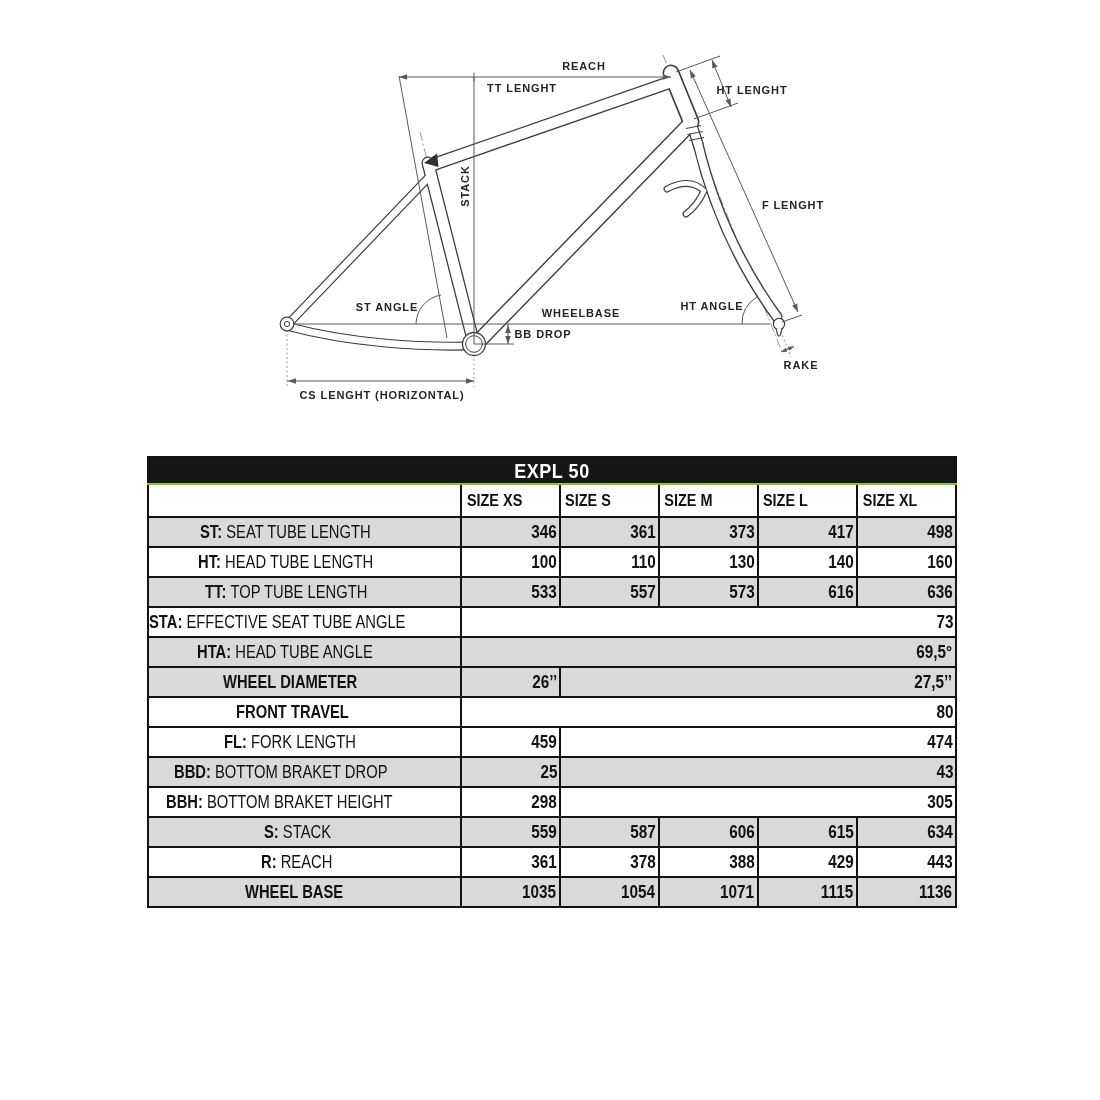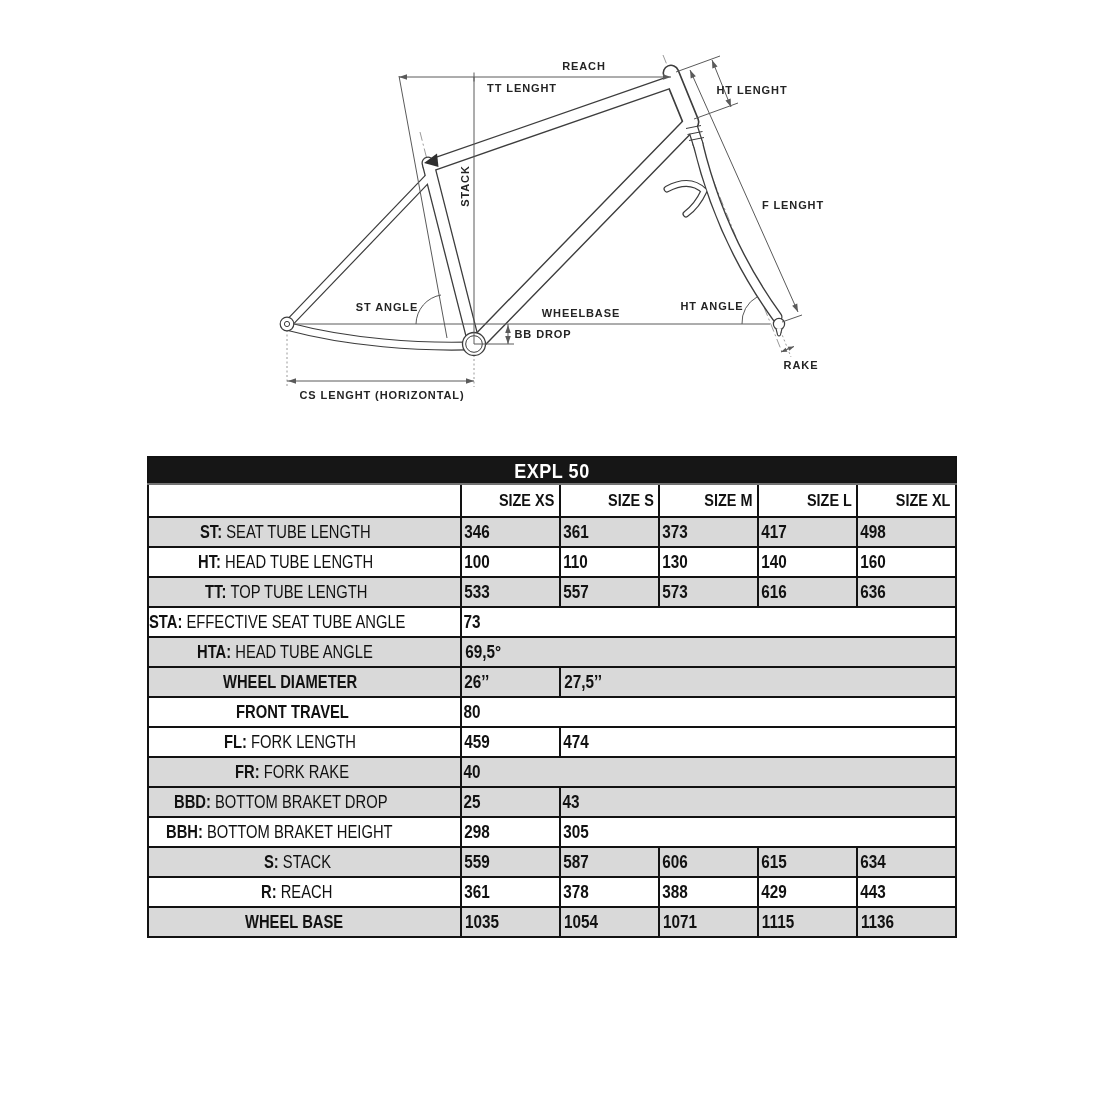--- a/index.html
+++ b/index.html
@@ -3,32 +3,32 @@
 <meta charset="utf-8">
 <style>
   html,body{margin:0;padding:0;background:#fff;}
   #page{position:relative;width:1100px;height:1100px;background:#fff;overflow:hidden;
         font-family:"Liberation Sans",sans-serif;text-decoration:underline;}
   #diagram{position:absolute;left:0;top:0;}
   #spec-table{position:absolute;left:147px;top:456px;width:808px;
               border-collapse:collapse;table-layout:fixed;}
   #spec-table td{border:2px solid var(--table-border,#121212);padding:0;vertical-align:middle;
                  background:#fff;line-height:1;}
-  #spec-table tr.title-row td{background:var(--table-header-bg,#161616);height:25px;text-align:center;border-bottom:2px solid #737373;}
+  #spec-table tr.title-row td{background:var(--table-header-bg,#161616);height:25px;text-align:center;border-bottom:2px solid #84cc16;}
   .titlewrap{display:inline-block;transform:scaleX(.9);font-size:20px;font-weight:700;
              letter-spacing:.6px;color:var(--table-header-text,#fff);}
-  #spec-table tr.sizes-row td{height:31px;text-align:right;}
+  #spec-table tr.sizes-row td{height:31px;text-align:left;}
   #spec-table tr.data-row td{height:28px;}
   #spec-table tr.shaded td{background:var(--table-shaded-row,#d9d9d9);}
   td.lbl{padding-left:8px;text-align:center;}
   .lblwrap{display:inline-block;transform:scaleX(.82);transform-origin:0 50%;
            white-space:nowrap;font-size:18px;font-weight:400;color:#111;}
   .lblwrap b{font-weight:700;}
   .lblwrap.allbold{font-weight:700;}
-  td.val{text-align:left;}
+  td.val{text-align:right;}
   .vwrap{display:inline-block;transform:scaleX(.85);font-size:18px;font-weight:700;
          white-space:nowrap;color:#111;}
   tr.sizes-row .vwrap{font-size:17px;}
   td.span4{padding-right:100px;}
   text.dlabel{font-family:"Liberation Sans",sans-serif;font-weight:700;font-size:11px;
               letter-spacing:.9px;fill:#242424;text-anchor:middle;}
 </style>
 </head>
 <body>
 
@@ -190,24 +190,20 @@
         <tr class="data-row">
           <td class="lbl"><span class="lblwrap allbold">FRONT TRAVEL</span></td>
           <td class="val" colspan="5"><span class="vwrap">80</span></td>
         </tr>
         <tr class="data-row">
           <td class="lbl"><span class="lblwrap"><b>FL: </b>FORK LENGTH</span></td>
           <td class="val"><span class="vwrap">459</span></td>
           <td class="val span4" colspan="4"><span class="vwrap">474</span></td>
         </tr>
         <tr class="data-row shaded">
-          <td class="lbl"><span class="lblwrap"><b>FR: </b>FORK RAKE</span></td>
-          <td class="val" colspan="5"><span class="vwrap">40</span></td>
-        </tr>
-        <tr class="data-row shaded">
           <td class="lbl"><span class="lblwrap"><b>BBD: </b>BOTTOM BRAKET DROP</span></td>
           <td class="val"><span class="vwrap">25</span></td>
           <td class="val span4" colspan="4"><span class="vwrap">43</span></td>
         </tr>
         <tr class="data-row">
           <td class="lbl"><span class="lblwrap"><b>BBH: </b>BOTTOM BRAKET HEIGHT</span></td>
           <td class="val"><span class="vwrap">298</span></td>
           <td class="val span4" colspan="4"><span class="vwrap">305</span></td>
         </tr>
         <tr class="data-row shaded">

